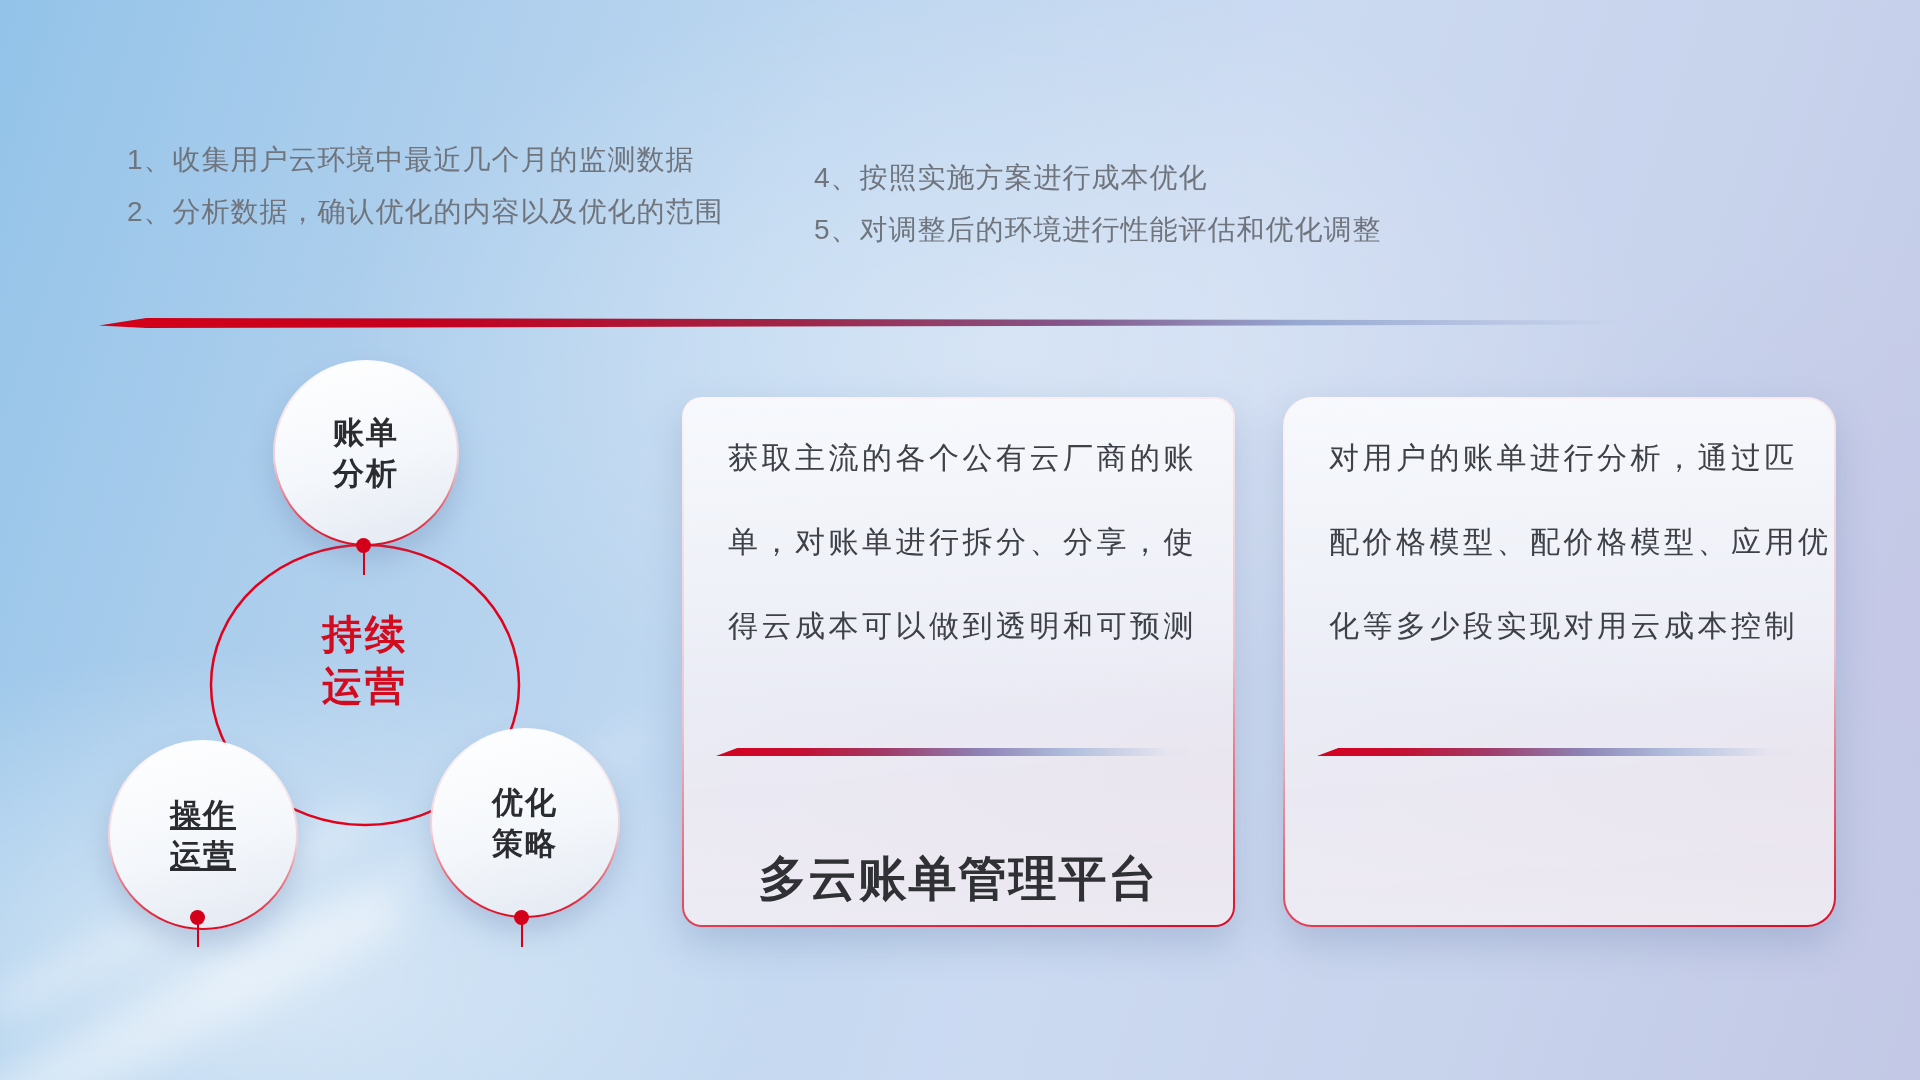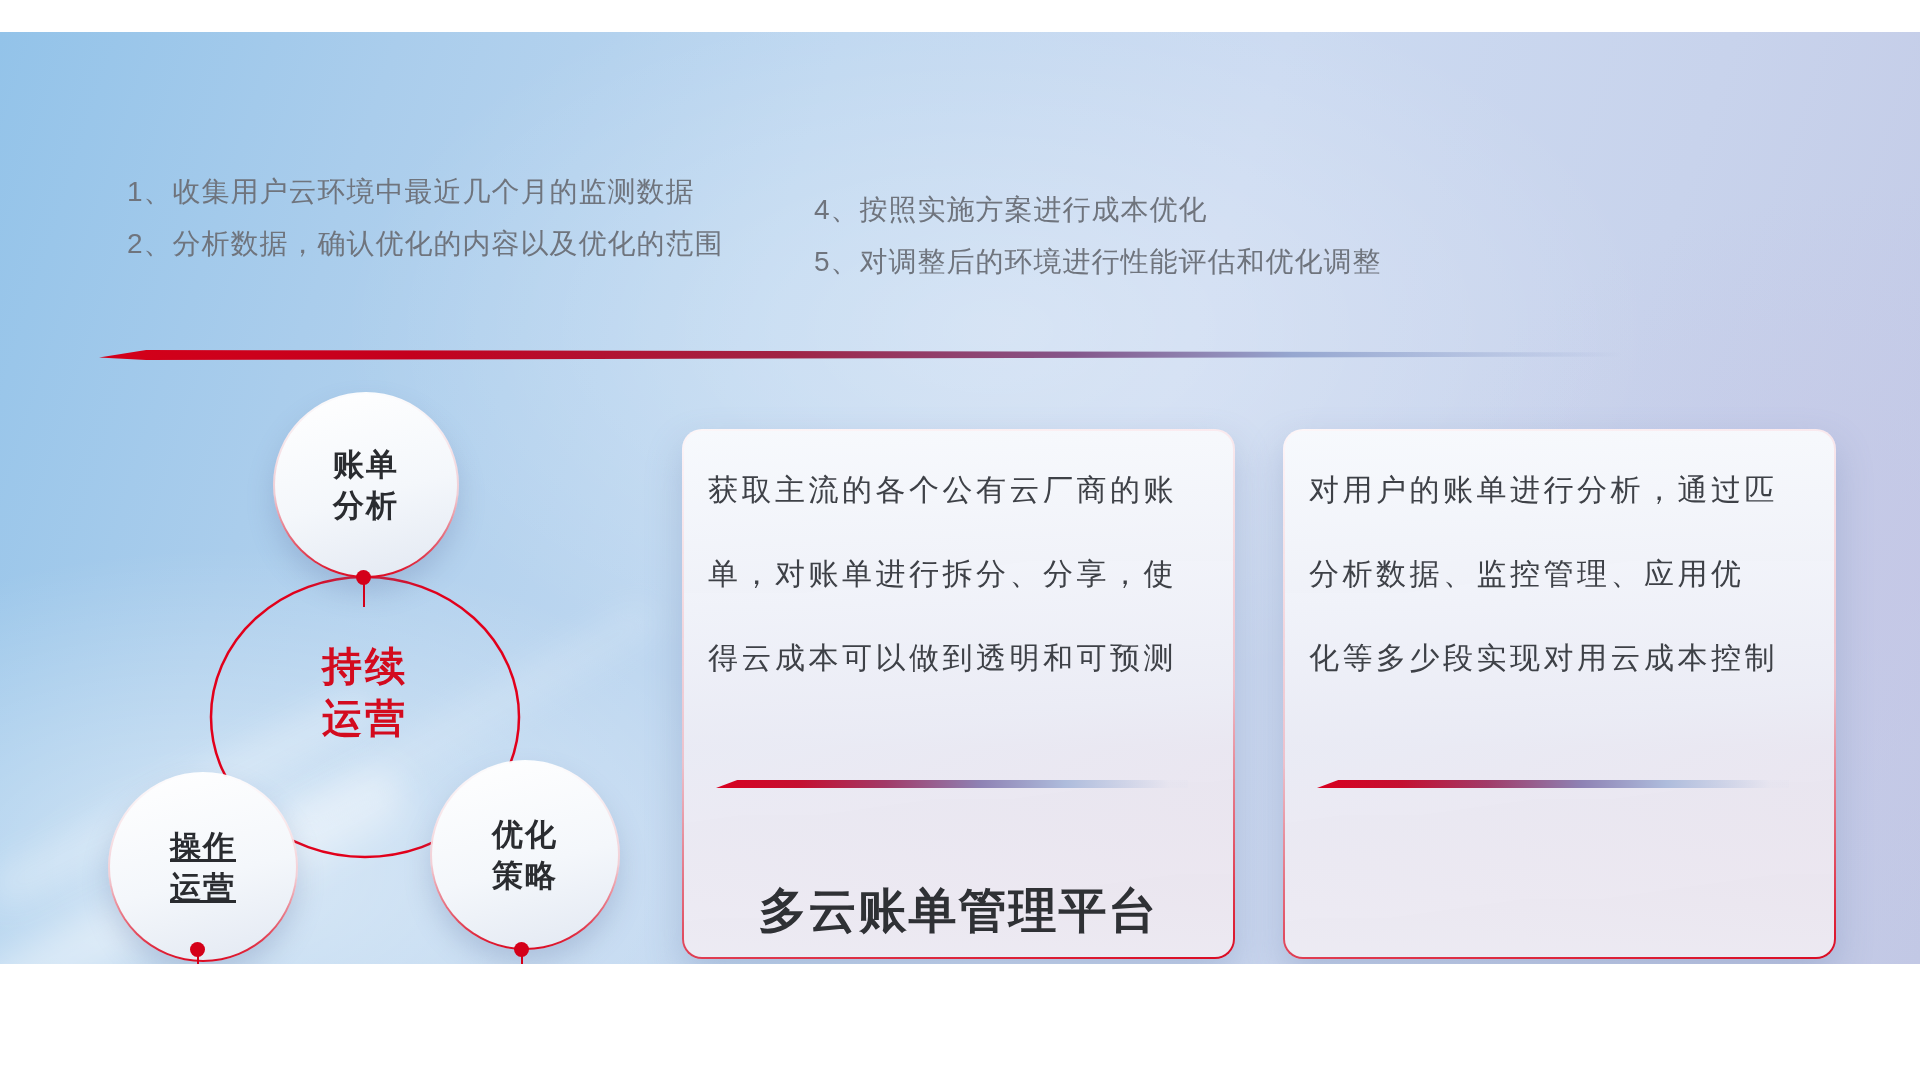--- a/index.html
+++ b/index.html
@@ -1,24 +1,23 @@
 <!DOCTYPE html>
 <html><head>
 <meta charset="utf-8">
 <style>
   html,body { margin:0; padding:0; }
   body { font-family:"Liberation Sans", sans-serif; }
   .slide {
-    position:relative; width:1920px; height:932px; overflow:hidden;
+    position:relative; width:1920px; height:1080px; overflow:hidden;
     background:
       radial-gradient(900px 520px at 12% 90%, rgba(255,255,255,0.50), rgba(255,255,255,0) 62%),
       radial-gradient(1100px 620px at 52% 32%, rgba(255,255,255,0.30), rgba(255,255,255,0) 60%),
       radial-gradient(720px 540px at 100% 58%, rgba(197,198,230,0.60), rgba(197,198,230,0) 72%),
       linear-gradient(108deg, #93c3e9 0%, #aacdec 18%, #bed7f0 38%, #cbdaf1 58%, #c8d3ec 78%, #c2c8e5 100%);
-    margin-top: 32px;
   }
   .streak { position:absolute; background:rgba(255,255,255,0.38); filter:blur(16px); border-radius:60px; }
   .streak.s1 { left:-90px; bottom:30px; width:520px; height:58px; transform:rotate(-27deg); }
   .streak.s2 { left:-30px; bottom:150px; width:430px; height:36px; transform:rotate(-27deg); opacity:.7; }
   .streak.s3 { left:260px; bottom:230px; width:420px; height:30px; transform:rotate(-30deg); opacity:.45; }
 
   
   .steps { position:absolute; color:#6f747d; font-size:28px; line-height:52px; letter-spacing:1px; white-space:nowrap; }
   .steps-left  { left:127px; top:134px; }
   .steps-right { left:814px; top:152px; }
@@ -58,23 +57,23 @@
   
   .card {
     position:absolute; top:397px; width:549px; height:526px; border-radius:20px;
     border:2px solid transparent;
     background:
       linear-gradient(180deg, rgba(246,249,253,0.94) 0%, rgba(233,239,249,0.90) 60%, rgba(237,242,250,0.96) 100%) padding-box,
       linear-gradient(172deg, rgba(255,247,248,0.95) 0%, rgba(240,190,199,0.90) 55%, #da0a22 100%) border-box;
     box-shadow:0 16px 36px rgba(108,130,175,0.32);
   }
   .card.c1 { left:682px; }
-  .card.c2 { left:1283px; }
+  .card.c2 { left:1283px;border-radius:29px; }
   .card-body {
-    position:absolute; left:24px; top:17px; width:486px;
+    position:absolute; left:44px; top:17px; width:486px;
     font-size:30px; color:#3e4147; letter-spacing:3.5px; line-height:84px; white-space:nowrap;
   }
   .card-divider {
     position:absolute; left:32px; top:349px; width:472px; height:8px;
     background:linear-gradient(90deg, #d80020 0%, #c41031 18%, #a13a68 36%, #8e82b4 56%, #aebcdc 74%, rgba(190,205,232,0.05) 96%);
     clip-path:polygon(4.5% 0%, 100% 0%, 100% 100%, 0% 100%);
   }
   .card-title {
     position:absolute; left:0; top:448px; width:100%; height:64px; line-height:64px;
     text-align:center; font-size:48px; font-weight:800; color:#2f3135; letter-spacing:2px;
@@ -138,18 +137,18 @@
       <div>单，对账单进行拆分、分享，使</div>
       <div>得云成本可以做到透明和可预测</div>
     </div>
     <div class="card-divider"></div>
     <div class="card-title">多云账单管理平台</div>
   </div>
 
   <div class="card c2">
     <div class="card-body">
       <div>对用户的账单进行分析，通过匹</div>
-      <div>分析数据、监控管理、应用优</div>
+      <div>配价格模型、配价格模型、应用优</div>
       <div>化等多少段实现对用云成本控制</div>
     </div>
     <div class="card-divider"></div>
   </div>
 </div>
 
 </body></html>

